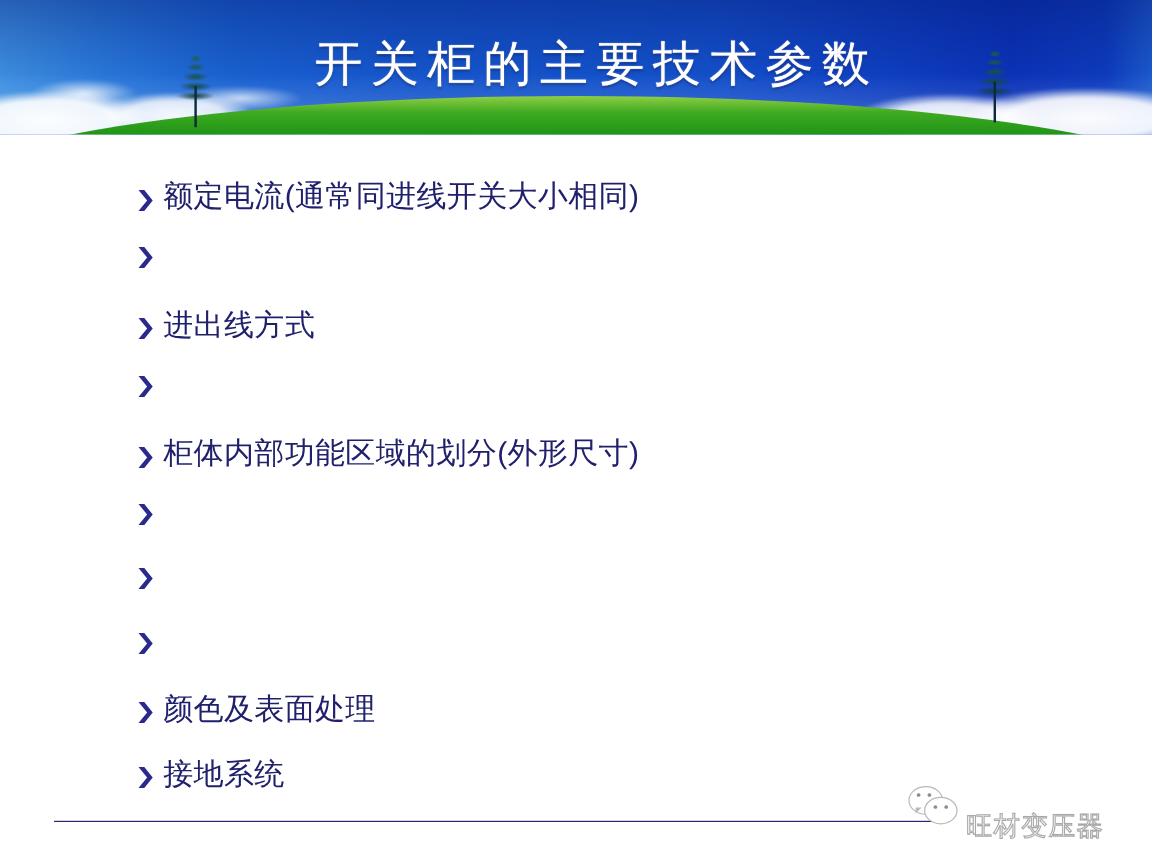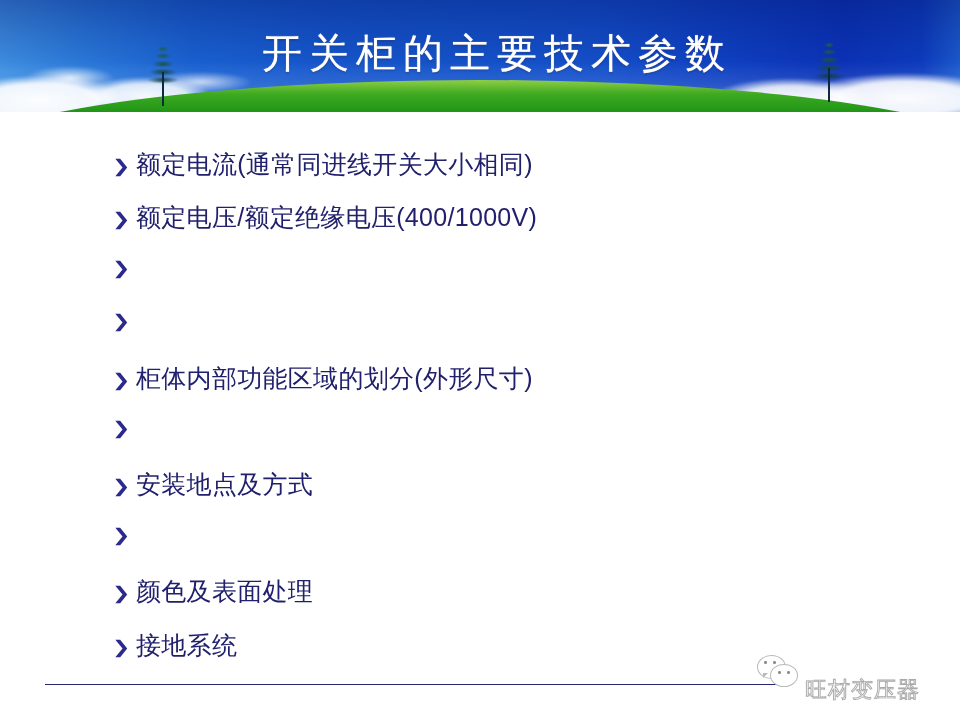--- a/index.html
+++ b/index.html
@@ -269,43 +269,42 @@
 
   <div id="bullet-list">
 
     <div class="bullet-row">
       <span class="bullet-mark">❯</span>
       <span class="bullet-text">额定电流(通常同进线开关大小相同)</span>
     </div>
 
     <div class="bullet-row">
       <span class="bullet-mark">❯</span>
-      <span class="bullet-text">额定电压/额定绝缘电压(400/1000V)</span>
-    </div>
-
-    <div class="bullet-row">
-      <span class="bullet-mark">❯</span>
+    </div>
+
+    <div class="bullet-row">
+      <span class="bullet-mark">❯</span>
+      <span class="bullet-text">进出线方式</span>
     </div>
 
     <div class="bullet-row">
       <span class="bullet-mark">❯</span>
     </div>
 
     <div class="bullet-row">
       <span class="bullet-mark">❯</span>
       <span class="bullet-text">柜体内部功能区域的划分(外形尺寸)</span>
     </div>
 
     <div class="bullet-row">
       <span class="bullet-mark">❯</span>
     </div>
 
     <div class="bullet-row">
       <span class="bullet-mark">❯</span>
-      <span class="bullet-text">安装地点及方式</span>
     </div>
 
     <div class="bullet-row">
       <span class="bullet-mark">❯</span>
     </div>
 
     <div class="bullet-row">
       <span class="bullet-mark">❯</span>
       <span class="bullet-text">颜色及表面处理</span>
     </div>

